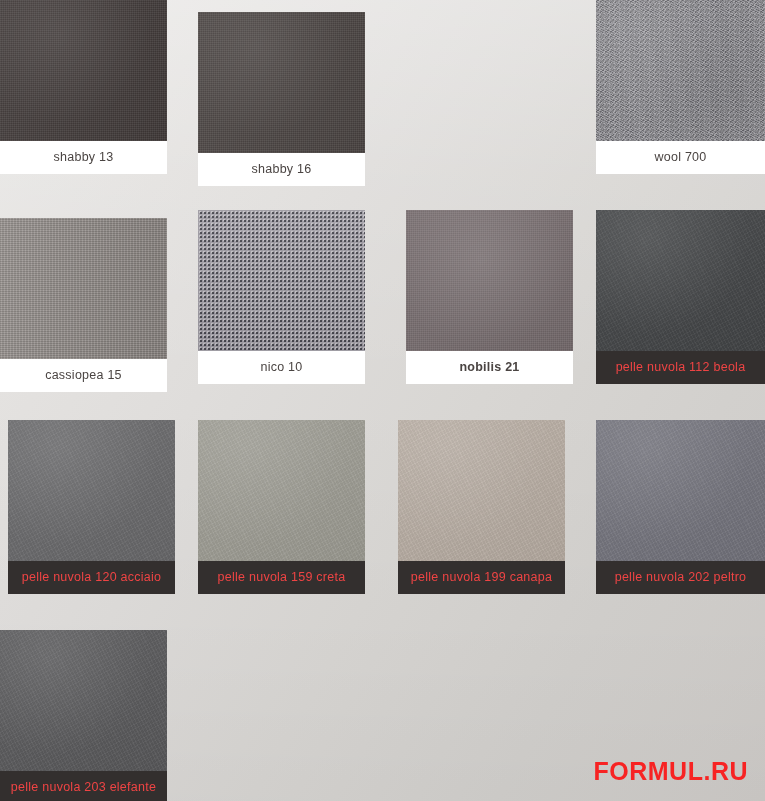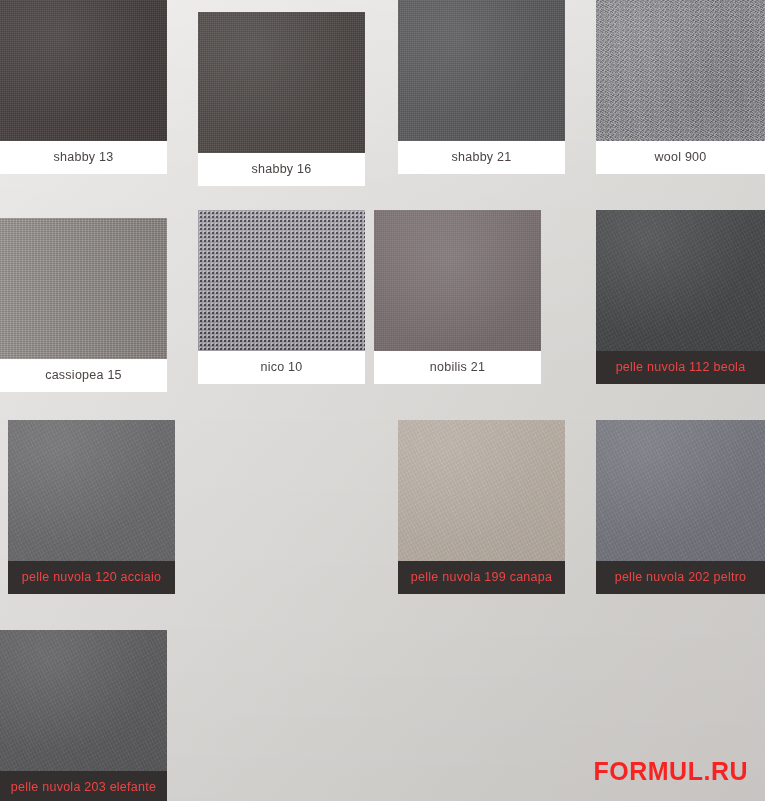--- a/index.html
+++ b/index.html
@@ -215,48 +215,48 @@
 
   <div class="grid" id="grid">
       <div class="cell" style="left: 0px; top: 0px; width: 167px;">
         <div class="swatch tex-linen" style="background: rgb(65, 58, 57);"></div>
         <div class="label light">shabby 13</div>
       </div>
       <div class="cell" style="left: 198px; top: 12px; width: 167px;">
         <div class="swatch tex-linen" style="background: rgb(74, 68, 66);"></div>
         <div class="label light">shabby 16</div>
       </div>
-      <div class="cell" style="left: 398px; top: 0px; width: 167px;">
-        <div class="swatch tex-linen" style="background: rgb(86, 86, 89);"></div>
-        <div class="label light">shabby 21</div>
-      </div>
       <div class="cell wide" style="left: 596px; top: 0px; width: 169px;">
         <div class="swatch tex-wool" style="background: rgb(139, 138, 144);"></div>
-        <div class="label light">wool 900</div>
+        <div class="label light">wool 700</div>
       </div>
       <div class="cell" style="left: 0px; top: 210px; width: 167px; margin-top: 8px;">
         <div class="swatch tex-coarse" style="background: rgb(141, 135, 131);"></div>
         <div class="label light">cassiopea 15</div>
       </div>
       <div class="cell" style="left: 198px; top: 210px; width: 167px;">
         <div class="swatch tex-dotted" style="background: rgb(157, 154, 162);"></div>
         <div class="label light">nico 10</div>
       </div>
-      <div class="cell" style="left: 374px; top: 210px; width: 167px;">
+      <div class="cell" style="left: 406px; top: 210px; width: 167px; font-weight: bold;">
         <div class="swatch tex-velvet" style="background: rgb(119, 108, 110);"></div>
         <div class="label light">nobilis 21</div>
       </div>
       <div class="cell wide" style="left: 596px; top: 210px; width: 169px;">
         <div class="swatch tex-leather" style="background: rgb(69, 71, 73);"></div>
         <div class="label dark">pelle nuvola 112 beola</div>
       </div>
       <div class="cell" style="left: 0px; top: 420px; width: 167px; margin-left: 8px;">
         <div class="swatch tex-leather" style="background: rgb(108, 108, 110);"></div>
         <div class="label dark">pelle nuvola 120 acciaio</div>
       </div>
+      <div class="cell" style="left: 198px; top: 420px; width: 167px;">
+        <div class="swatch tex-leather" style="background: rgb(161, 160, 151);"></div>
+        <div class="label dark">pelle nuvola 159 creta</div>
+      </div>
       <div class="cell" style="left: 398px; top: 420px; width: 167px;">
         <div class="swatch tex-leather" style="background: rgb(188, 177, 167);"></div>
         <div class="label dark">pelle nuvola 199 canapa</div>
       </div>
       <div class="cell wide" style="left: 596px; top: 420px; width: 169px; border-radius: 17px;">
         <div class="swatch tex-leather" style="background: rgb(118, 118, 127);"></div>
         <div class="label dark">pelle nuvola 202 peltro</div>
       </div>
       <div class="cell" style="left: 0px; top: 630px; width: 167px;">
         <div class="swatch tex-leather" style="background: rgb(92, 92, 94);"></div>

